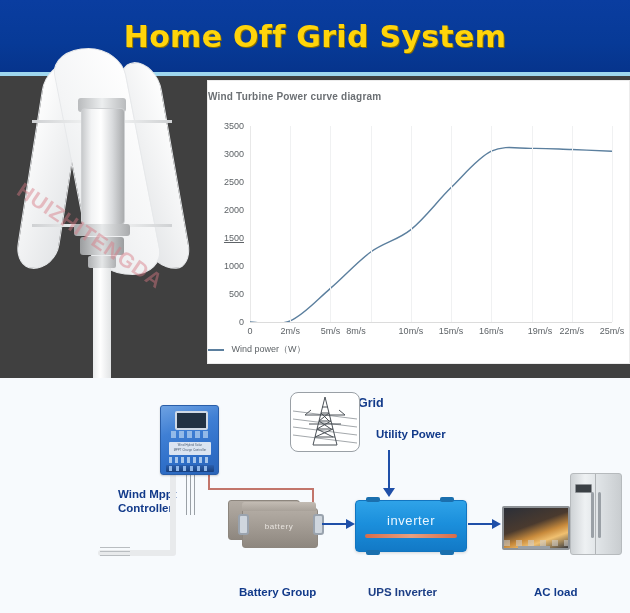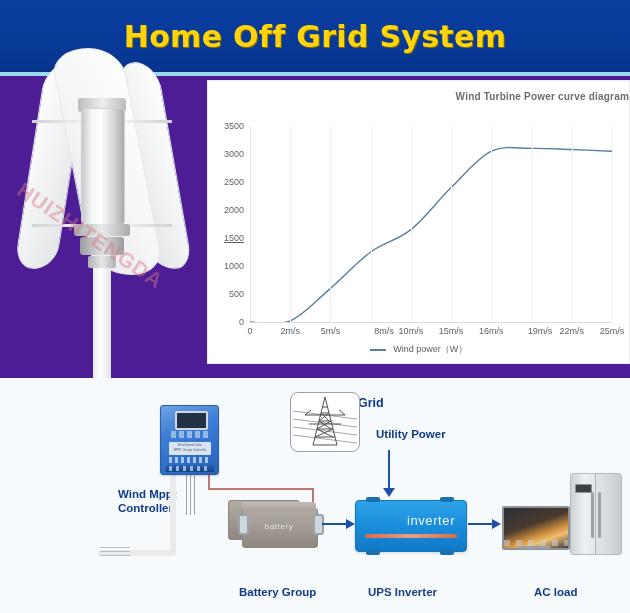--- a/index.html
+++ b/index.html
@@ -1,21 +1,21 @@
 <!DOCTYPE html>
 <html><head>
 <meta charset="utf-8">
 <style>
   html,body{margin:0;padding:0;}
   body{
     width:630px;height:613px;overflow:hidden;
     background:#f6f9fc;
     font-family:"Liberation Sans", sans-serif;
   }
-  .page{position:relative;width:630px;height:613px;background:#4c1d95;}
+  .page{position:relative;width:630px;height:613px;background:#404040;}
 
   
   .header{
     position:absolute;left:0;top:0;width:630px;height:72px;
     background:linear-gradient(180deg,#0a3da0 0%,#073a97 60%,#06348c 100%);
     display:flex;align-items:center;justify-content:center;
   }
   .header-title{
     color:#ffd40a;font-size:30px;font-weight:bold;letter-spacing:.3px;
     text-shadow:1px 1px 0 #8a6f00;
@@ -60,34 +60,34 @@
     color:rgba(214,120,130,.45);font-size:21px;font-weight:bold;letter-spacing:1px;
     white-space:nowrap;pointer-events:none;
   }
 
   
   .chart-panel{
     position:absolute;left:207px;top:80px;width:421px;height:282px;
     background:#ffffff;border:1px solid #ececec;
   }
   .chart-title{
-    position:absolute;left:0;top:10px;width:421px;text-align:right;
+    position:absolute;left:0;top:10px;width:421px;text-align:left;
     font-size:10px;color:#6b6f73;font-weight:bold;letter-spacing:.2px;
   }
   .plot{position:absolute;left:42px;top:45px;width:362px;height:196px;}
   .axis-y{position:absolute;left:0;top:0;width:1px;height:196px;background:#e8e8e8;}
   .axis-x{position:absolute;left:0;top:196px;width:362px;height:1px;background:#dcdcdc;}
   .ytick{position:absolute;right:calc(100% + 6px);font-size:9px;color:#5e6367;
     white-space:nowrap;transform:translateY(-50%);}
   .vgrid{position:absolute;top:0;width:1px;height:196px;background:#f0f1f2;}
   .xtick{position:absolute;top:200px;font-size:9px;color:#5e6367;
     transform:translateX(-50%);white-space:nowrap;}
   .curve{position:absolute;left:0;top:0;width:362px;height:196px;}
   .legend{
-    position:absolute;left:0;top:262px;width:421px;text-align:center;
+    position:absolute;left:0;top:262px;width:421px;
     font-size:9px;color:#5e6367;
   }
   .legend-line{display:inline-block;width:16px;height:2px;background:#5b7f9e;
     vertical-align:middle;margin-right:5px;}
 
   
   .diagram{position:absolute;left:0;top:378px;width:630px;height:235px;background:#f7fafd;}
 
   .lbl{position:absolute;color:#123a8a;font-weight:bold;line-height:1.18;}
 
@@ -129,21 +129,21 @@
   
   .gridbox{position:absolute;left:290px;top:14px;width:68px;height:58px;border-radius:8px;
     background:#fff;border:1px solid #9aa0a6;}
   .gridbox svg{position:absolute;left:0;top:0;}
 
   
   .inverter{position:absolute;left:355px;top:122px;width:110px;height:50px;border-radius:4px;
     background:linear-gradient(180deg,#2fa3e8 0%,#1b8fdc 45%,#1279c6 100%);
     border:1px solid #1275c0;box-shadow:0 1px 3px rgba(0,0,0,.15);}
   .inverter-text{position:absolute;left:0;top:12px;width:110px;text-align:center;
-    color:#eaf6ff;font-size:13px;letter-spacing:.6px;padding-left:20px;}
+    color:#eaf6ff;font-size:13px;letter-spacing:.6px;}
   .inverter-stripe{position:absolute;left:9px;top:33px;width:92px;height:4px;border-radius:2px;
     background:linear-gradient(90deg,#d86c4a,#e8a07f,#d86c4a);}
   .inv-foot{position:absolute;width:14px;height:5px;background:#1a6fae;border-radius:2px;}
 
   
   .tv{position:absolute;left:502px;top:128px;width:64px;height:40px;border:2px solid #8e9296;
     border-radius:2px;overflow:hidden;
     background:linear-gradient(160deg,#2b2f38 0%,#4a3a2e 42%,#c98b3c 62%,#f0c070 75%,#3a3b3f 100%);}
   .tv-strip{position:absolute;left:0;bottom:2px;width:64px;height:6px;
     background:repeating-linear-gradient(90deg,#cfcfcf 0 6px,transparent 6px 12px);opacity:.55;}
@@ -204,21 +204,21 @@
         <div class="ytick" style="top: 84px;">2000</div>
         <div class="ytick" style="top: 56px;">2500</div>
         <div class="ytick" style="top: 28px;">3000</div>
         <div class="ytick" style="top: 0px;">3500</div>
         <div class="xtick" style="left: 0px;">0</div>
         <div class="vgrid" style="left: 40.2222px;"></div>
         <div class="xtick" style="left: 40.2222px;">2m/s</div>
         <div class="vgrid" style="left: 80.4444px;"></div>
         <div class="xtick" style="left: 80.4444px;">5m/s</div>
         <div class="vgrid" style="left: 120.667px;"></div>
-        <div class="xtick" style="left: 134px;">8m/s</div>
+        <div class="xtick" style="left: 106px;">8m/s</div>
         <div class="vgrid" style="left: 160.889px;"></div>
         <div class="xtick" style="left: 160.889px;">10m/s</div>
         <div class="vgrid" style="left: 201.111px;"></div>
         <div class="xtick" style="left: 201.111px;">15m/s</div>
         <div class="vgrid" style="left: 241.333px;"></div>
         <div class="xtick" style="left: 241.333px;">16m/s</div>
         <div class="vgrid" style="left: 281.556px;"></div>
         <div class="xtick" style="left: 290px;">19m/s</div>
         <div class="vgrid" style="left: 321.778px;"></div>
         <div class="xtick" style="left: 321.778px;">22m/s</div>

